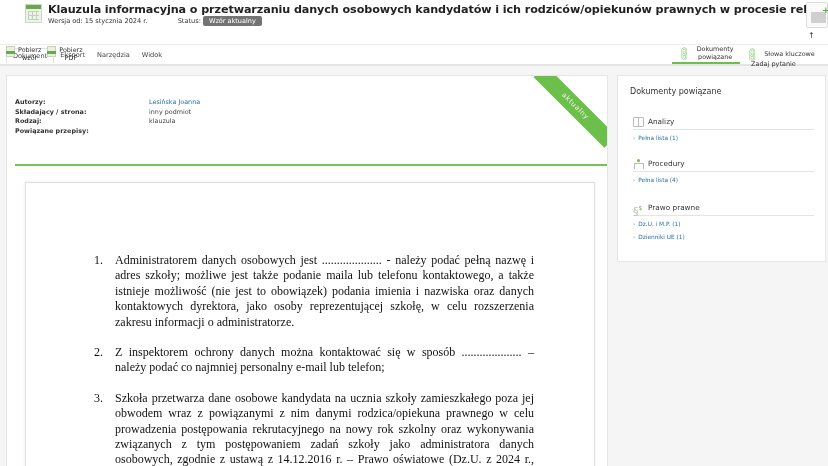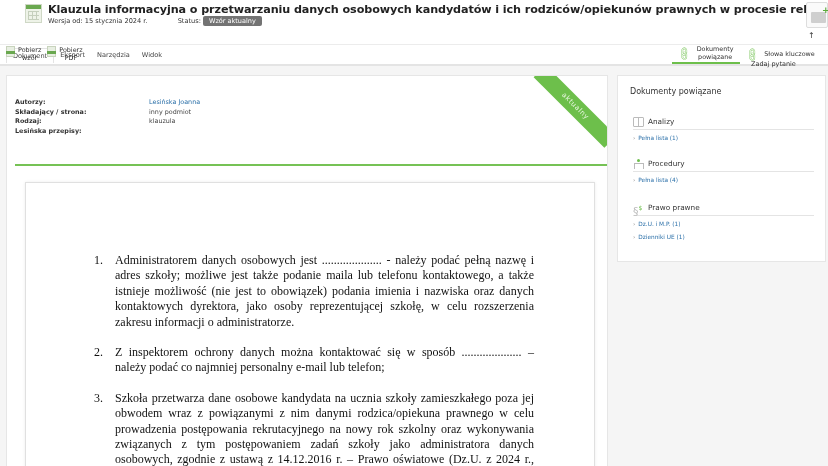--- a/index.html
+++ b/index.html
@@ -134,21 +134,21 @@
     </div>
     <div class="prop-row">
       <span class="prop-label">Składający / strona:</span>
       <span class="prop-val">inny podmiot</span>
     </div>
     <div class="prop-row">
       <span class="prop-label">Rodzaj:</span>
       <span class="prop-val">klauzula</span>
     </div>
     <div class="prop-row">
-      <span class="prop-label">Lesińska przepisy:</span>
+      <span class="prop-label">Powiązane przepisy:</span>
     </div>
   </div>
   <div class="green-line"></div>
 
   <div class="page">
     <div class="doc-text">
       <div class="doc-item">
         <span class="doc-num">1.</span>
         <span class="doc-body">Administratorem danych osobowych jest .................... - należy podać pełną nazwę i adres szkoły; możliwe jest także podanie maila lub telefonu kontaktowego, a także istnieje możliwość (nie jest to obowiązek) podania imienia i nazwiska oraz danych kontaktowych dyrektora, jako osoby reprezentującej szkołę, w celu rozszerzenia zakresu informacji o administratorze.</span>
       </div>

